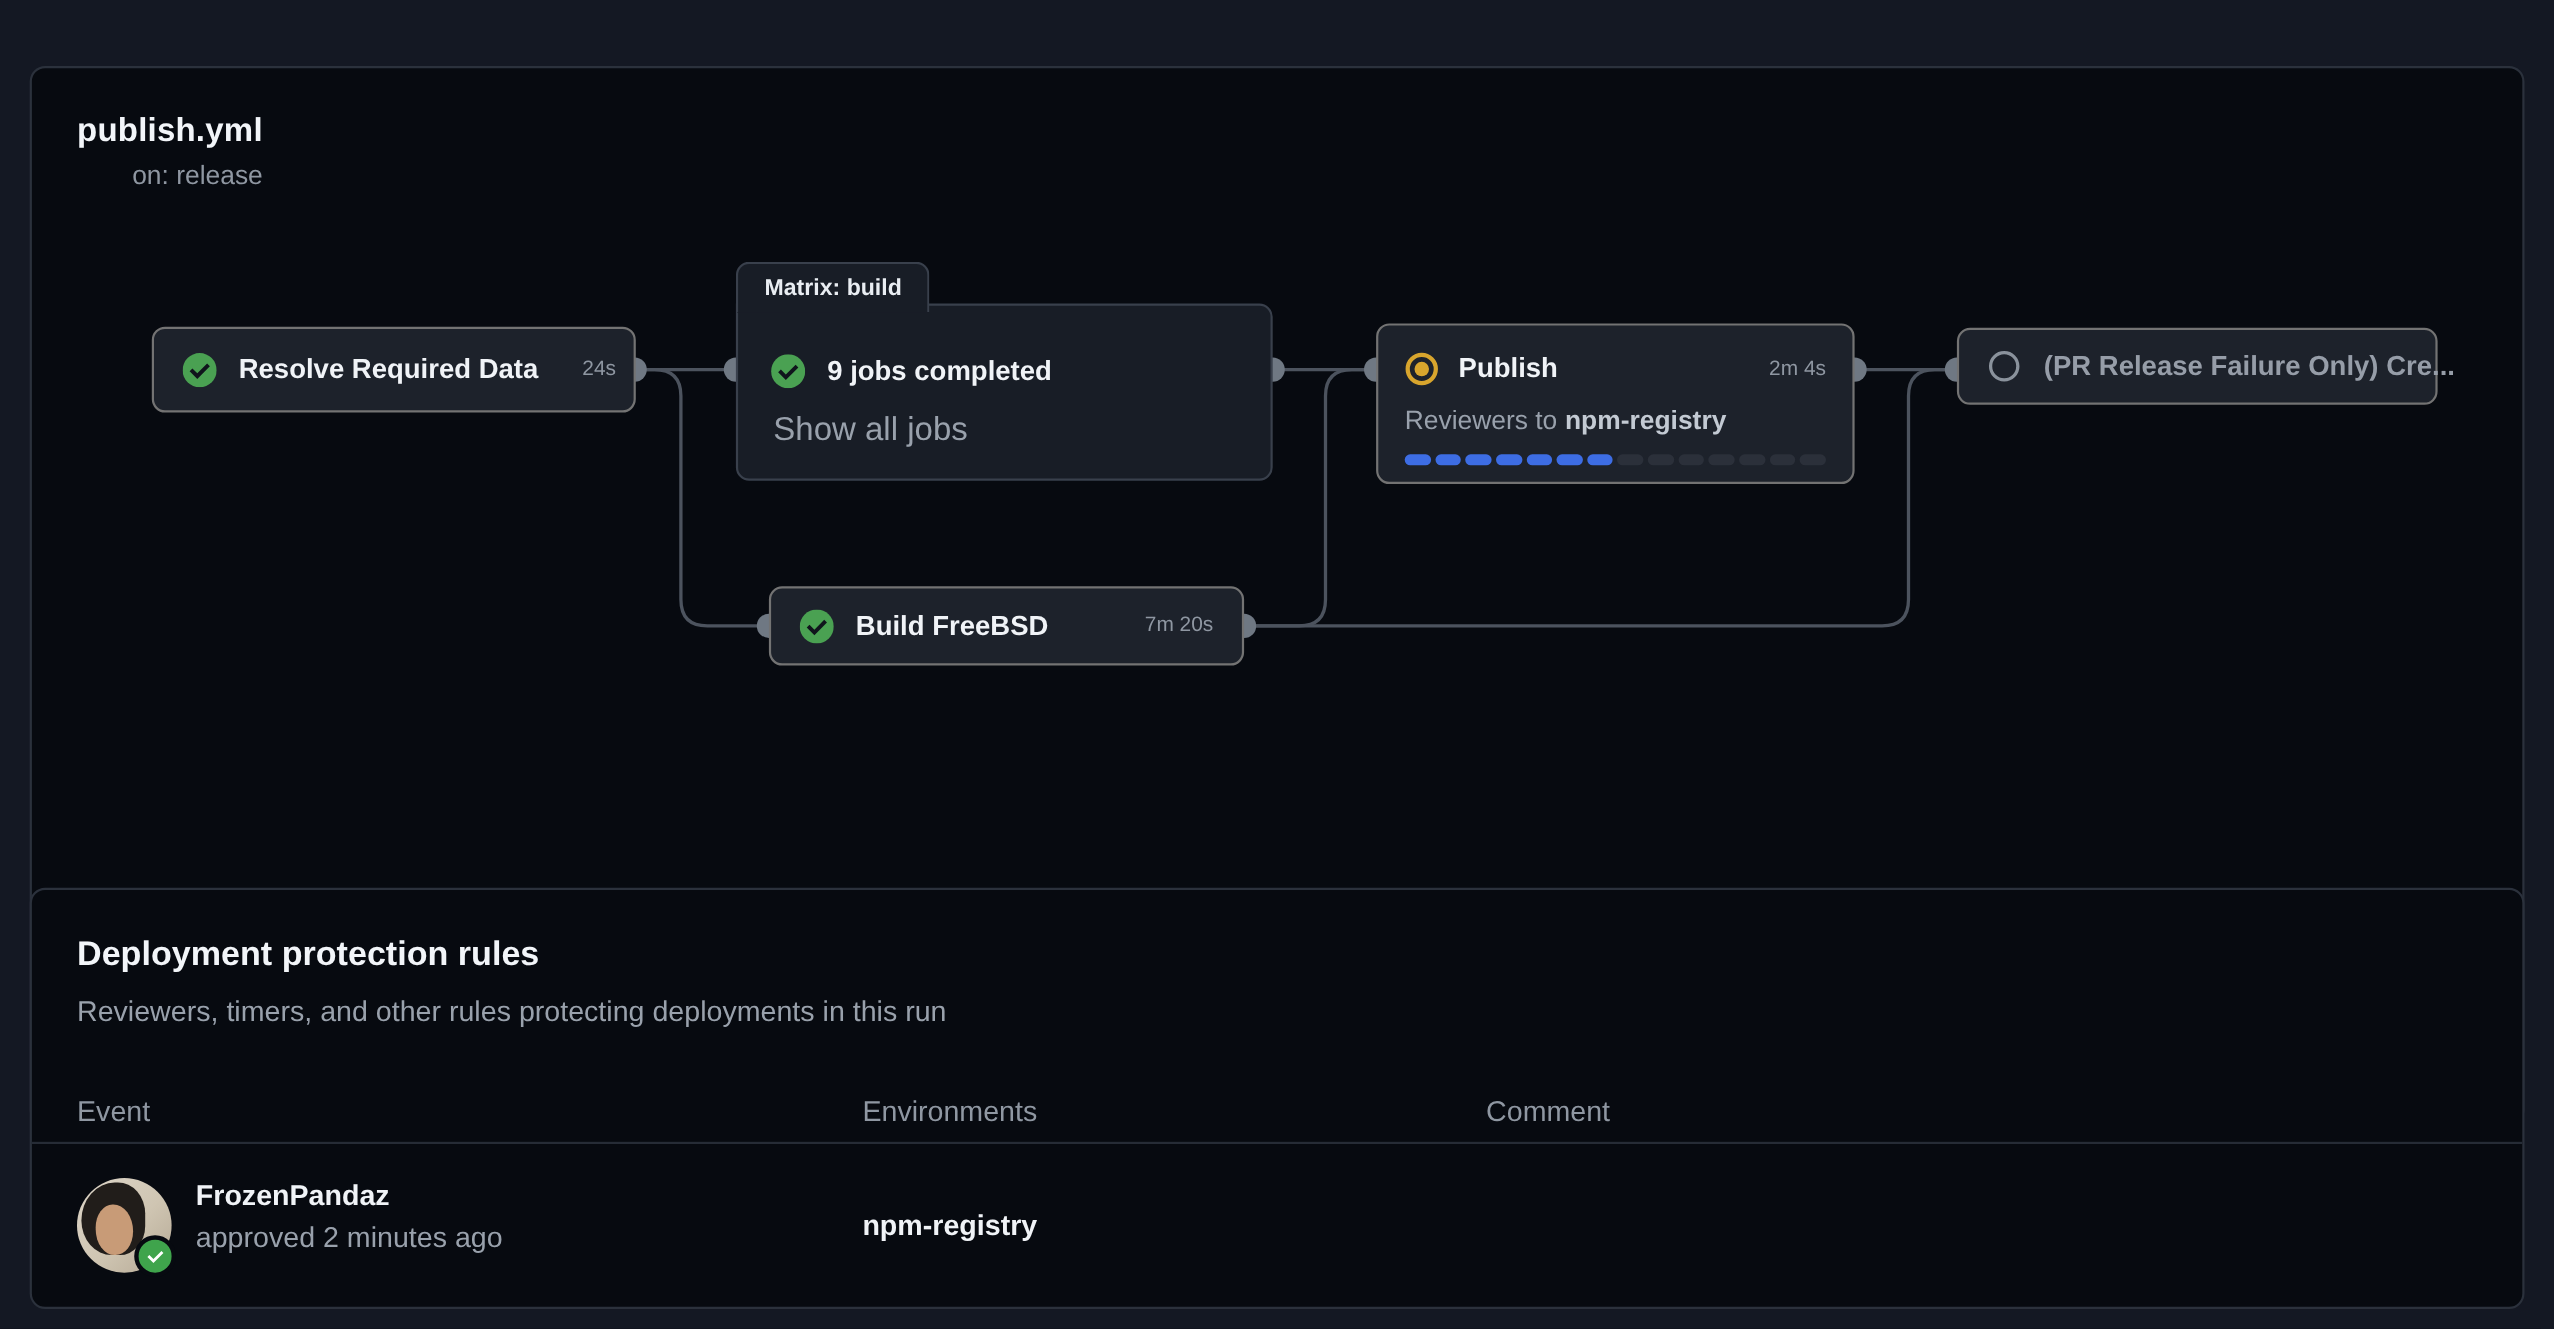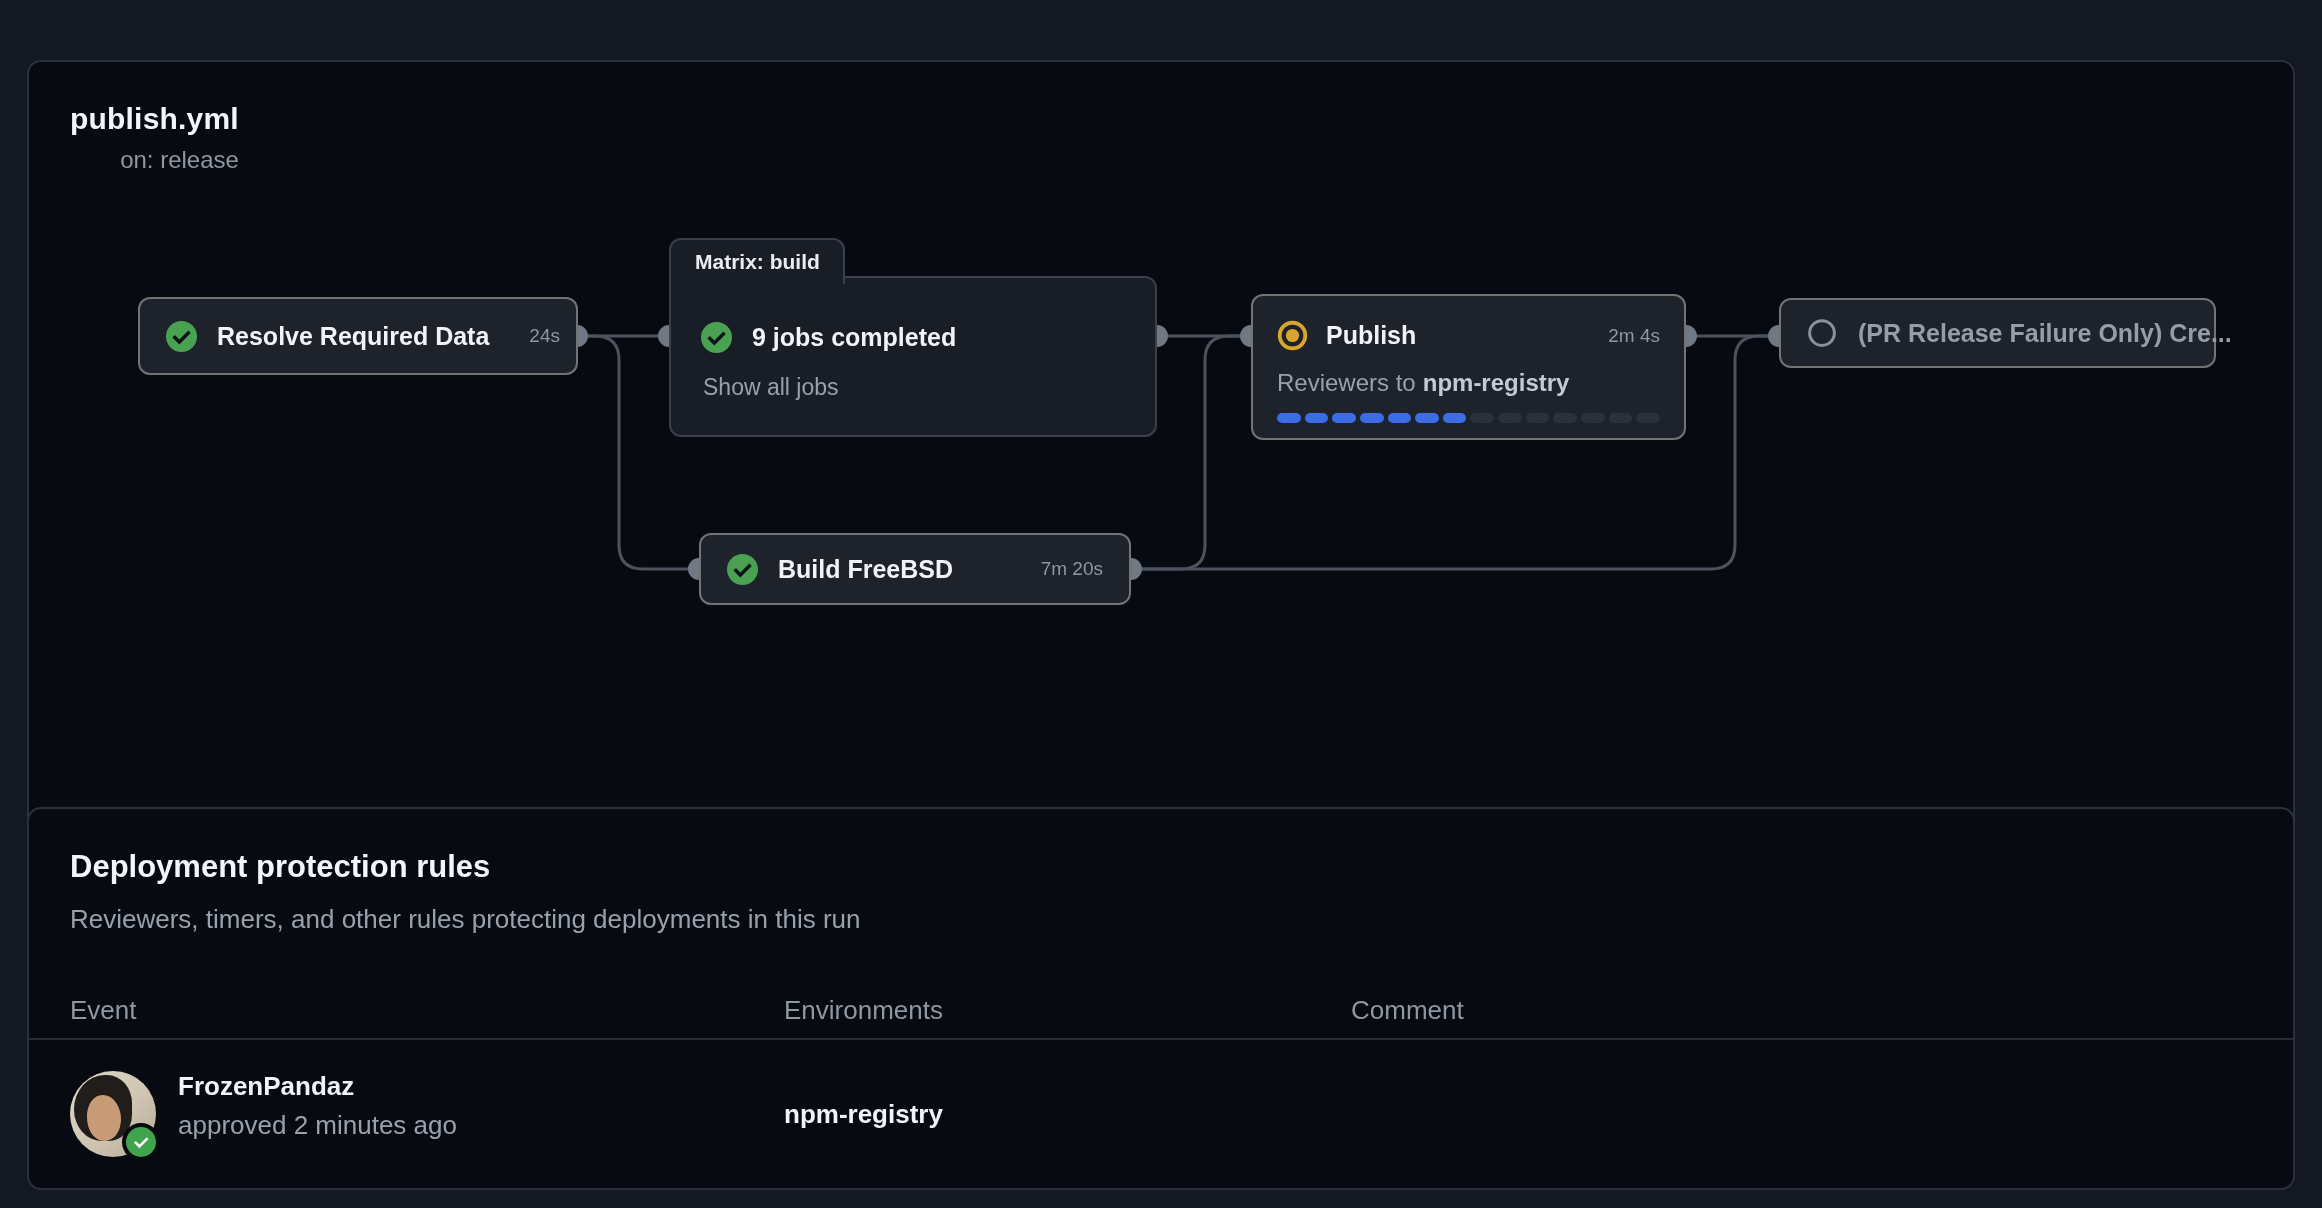--- a/index.html
+++ b/index.html
@@ -55,21 +55,21 @@
     border-radius: 12px 12px 0 0;
     display: flex; align-items: center; padding-left: 24px;
     font-size: 21px; font-weight: 600; color: #e9edf2; z-index: 2; cursor: pointer;
   }
   .matrix-card {
     position: absolute; left: 640px; top: 214px; width: 488px; height: 161px;
     background: #181d26; border: 2px solid #39404c; border-radius: 0 12px 12px 12px;
     z-index: 1; cursor: pointer;
   }
   .matrix-row { position: absolute; left: 30px; top: 44px; display: flex; align-items: center; gap: 20px; }
-  .show-all { position: absolute; left: 32px; top: 96px; font-size: 23px; color: #99a1ac; text-decoration: none; cursor: pointer; }
+  .show-all { position: absolute; left: 32px; top: 96px; font-size: 30px; color: #99a1ac; text-decoration: none; cursor: pointer; }
 
   
   .node-publish { left: 1222px; top: 232px; width: 435px; height: 146px; padding: 0 24px; }
   .publish-top { display: flex; align-items: center; gap: 18px; margin-top: 24px; }
   .deploy-line { margin-top: 18px; font-size: 24px; color: #99a1ac; white-space: nowrap; }
   .deploy-line b { color: #c3cad3; font-weight: 700; margin-left: 7px; }
   .progress { display: flex; gap: 4px; margin-top: 16px; height: 10px; }
   .progress .seg { flex: 1; background: #2b303a; border-radius: 5px; }
   .progress .seg.done { background: #3d6de4; }
 

